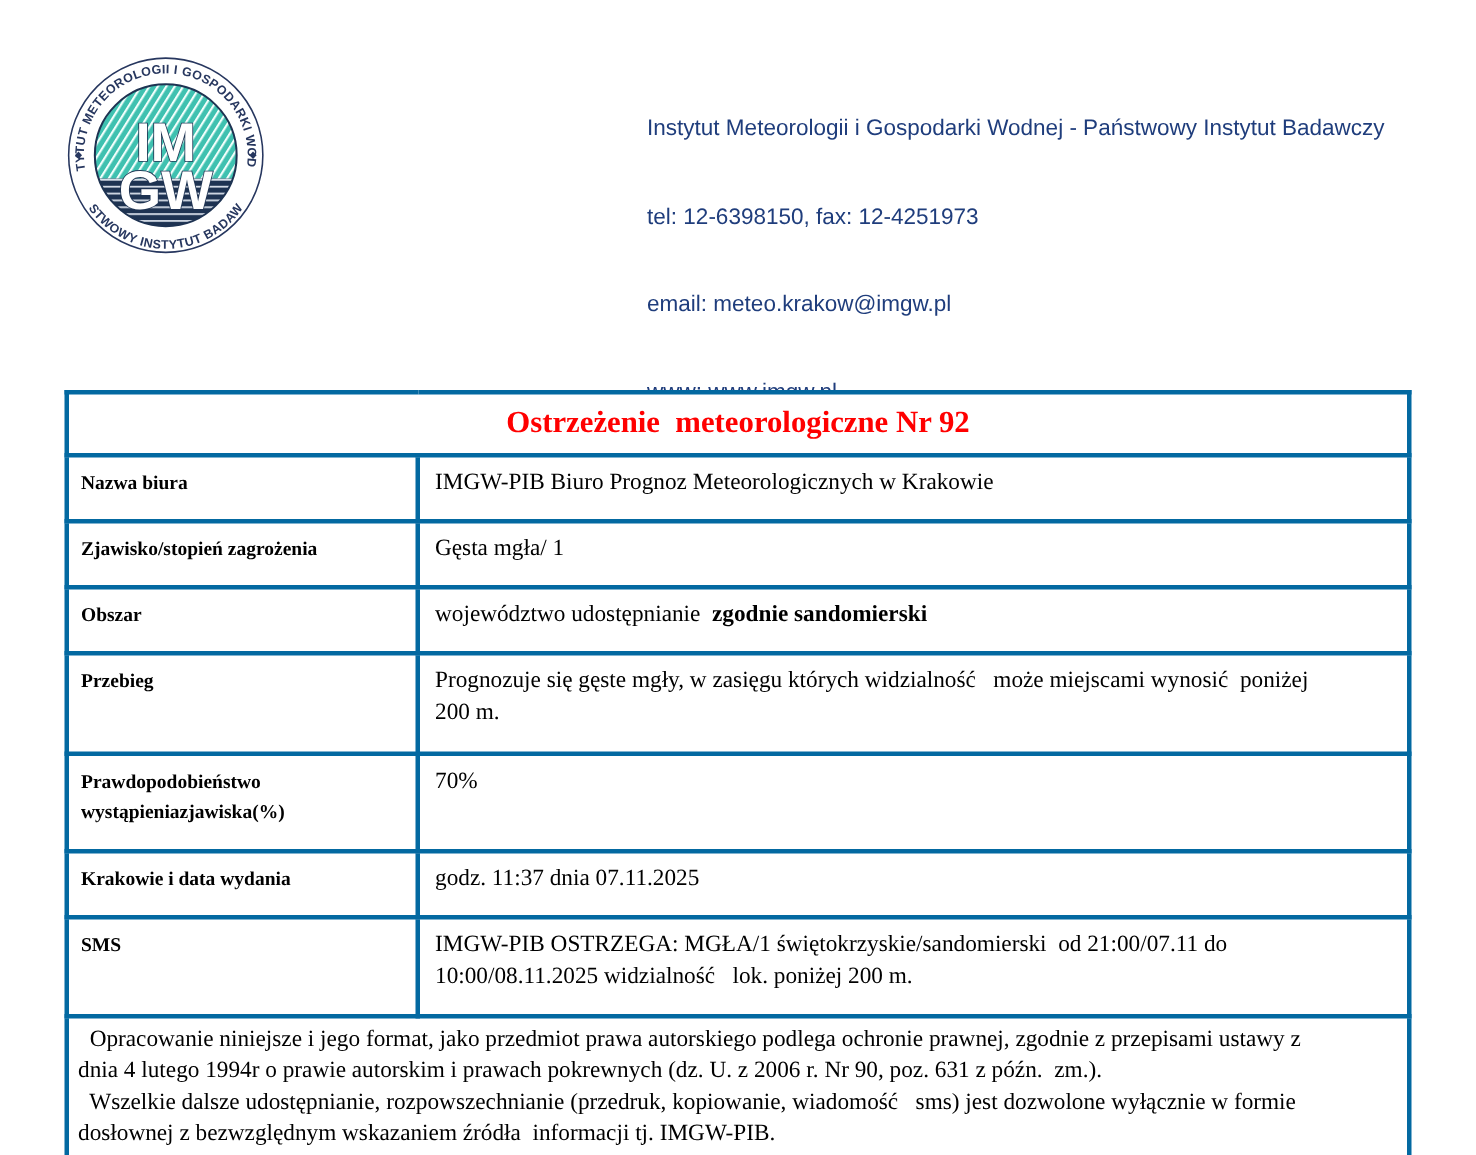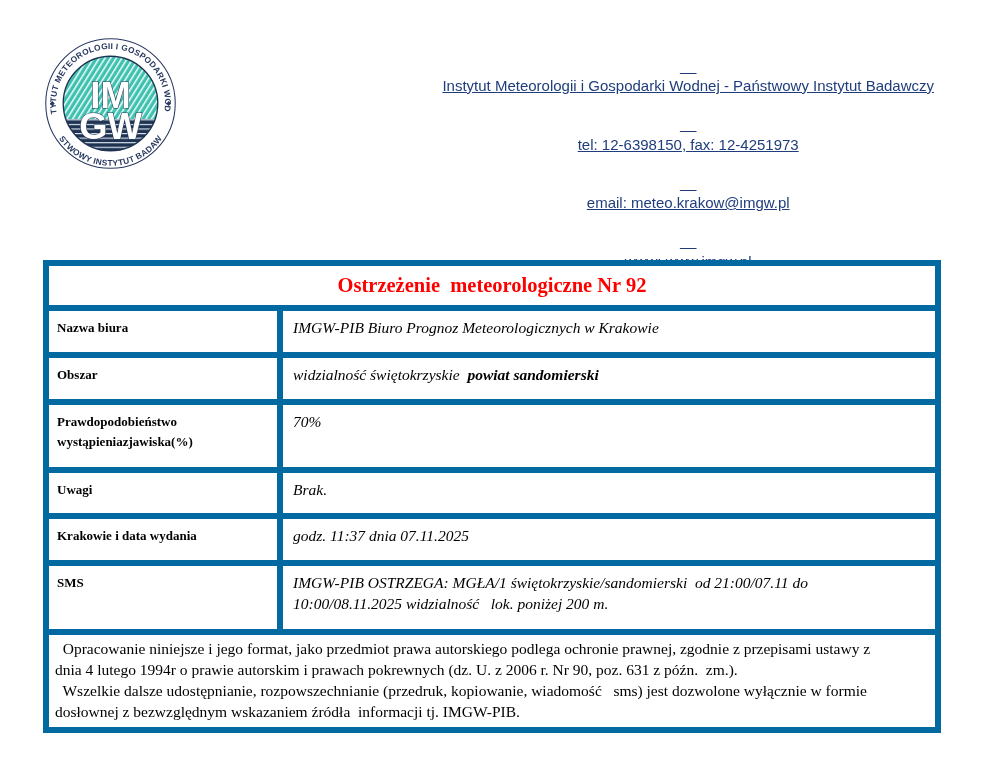--- a/index.html
+++ b/index.html
@@ -9,41 +9,40 @@
     font-family: "Liberation Serif", serif;
     overflow: hidden;
   }
   .page { position: relative; width: 984px; height: 770px; background:#fff; }
 
   
   .logo-wrap { position: absolute; left: 44px; top: 37px; width: 133px; height: 133px; }
 
   
   .org-header {
-    position: absolute; top: 37px; right: 50px;
-    text-align: center;
+    position: absolute; top: 37px; right: 61px;
+    text-align: left;
     font-family: "Liberation Sans", sans-serif;
     font-size: 15px; line-height: 19.5px;
     color: #1f3d7c;
     white-space: pre;
-    text-decoration: underline;
   }
   .org-header .bold { font-weight: bold; }
 
   
   table.warn {
     position: absolute; left: 43px; top: 260px;
     width: 898px;
     border-collapse: collapse;
     table-layout: fixed;
     background: #fff;
     border: 2px solid #6a6a6a;
   }
   table.warn td {
-    border: 6px solid #0369a1;
+    border: 3px solid #0369a1;
     vertical-align: top;
     overflow: hidden;
   }
   td.title-cell {
     text-align: center;
     color: #ff0000;
     font-weight: bold;
     font-size: 20.5px;
     white-space: pre;
     padding: 0;
@@ -54,21 +53,20 @@
     font-weight: bold;
     font-size: 13px;
     line-height: 20px;
     padding: 7px 6px 0 8px;
   }
   td.val {
     font-size: 15.5px;
     line-height: 21px;
     padding: 6px 8px 0 10px;
     white-space: pre;
-    font-style: italic;
   }
   td.val .b { font-weight: bold; }
   td.foot {
     font-size: 15.5px;
     line-height: 21px;
     padding: 3px 4px 0 6px;
     white-space: pre;
   }
 </style>
 </head>
@@ -133,37 +131,42 @@
     <tbody>
         <tr>
       <td class="title-cell" colspan="2">Ostrzeżenie  meteorologiczne Nr 92</td>
     </tr>
 
     <tr>
       <td class="lbl" style="height:34px">Nazwa biura</td>
       <td class="val">IMGW-PIB Biuro Prognoz Meteorologicznych w Krakowie</td>
     </tr>
 
+    <tr>
+      <td class="lbl" style="height:34px">Zjawisko/stopień zagrożenia</td>
+      <td class="val">Gęsta mgła/ 1</td>
+    </tr>
 
     <tr>
       <td class="lbl" style="height:34px">Obszar</td>
-      <td class="val"><span>widzialność świętokrzyskie  </span><span class="b">powiat sandomierski</span></td>
+      <td class="val"><span>województwo udostępnianie  </span><span class="b">zgodnie sandomierski</span></td>
     </tr>
 
 
+    <tr>
+      <td class="lbl" style="height:57px">Przebieg</td>
+      <td class="val">Prognozuje się gęste mgły, w zasięgu których widzialność   może miejscami wynosić  poniżej
+200 m.</td>
+    </tr>
 
     <tr>
       <td class="lbl" style="height:55px">Prawdopodobieństwo wystąpieniazjawiska(%)</td>
       <td class="val">70%</td>
     </tr>
 
-    <tr>
-      <td class="lbl" style="height:33px">Uwagi</td>
-      <td class="val">Brak.</td>
-    </tr>
 
     <tr>
       <td class="lbl" style="height:34px">Krakowie i data wydania</td>
       <td class="val">godz. 11:37 dnia 07.11.2025</td>
     </tr>
 
     <tr>
       <td class="lbl" style="height:56px">SMS</td>
       <td class="val">IMGW-PIB OSTRZEGA: MGŁA/1 świętokrzyskie/sandomierski  od 21:00/07.11 do
 10:00/08.11.2025 widzialność   lok. poniżej 200 m.</td>

